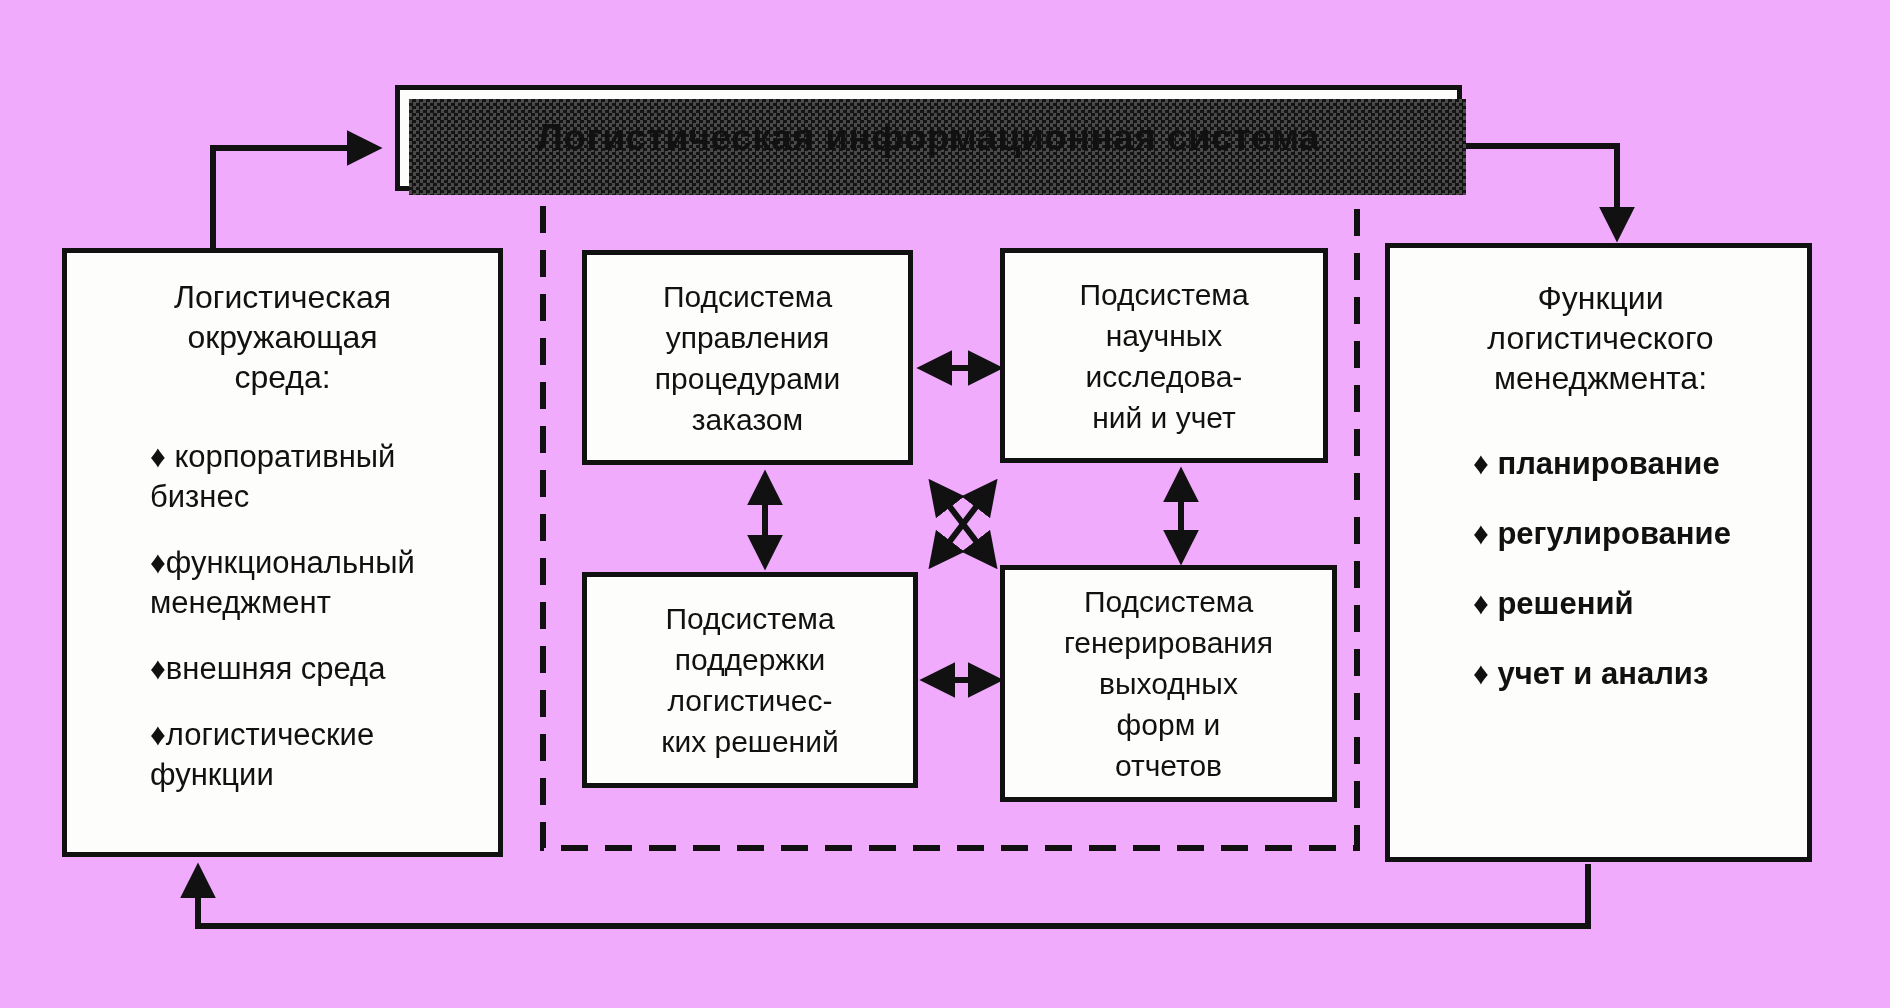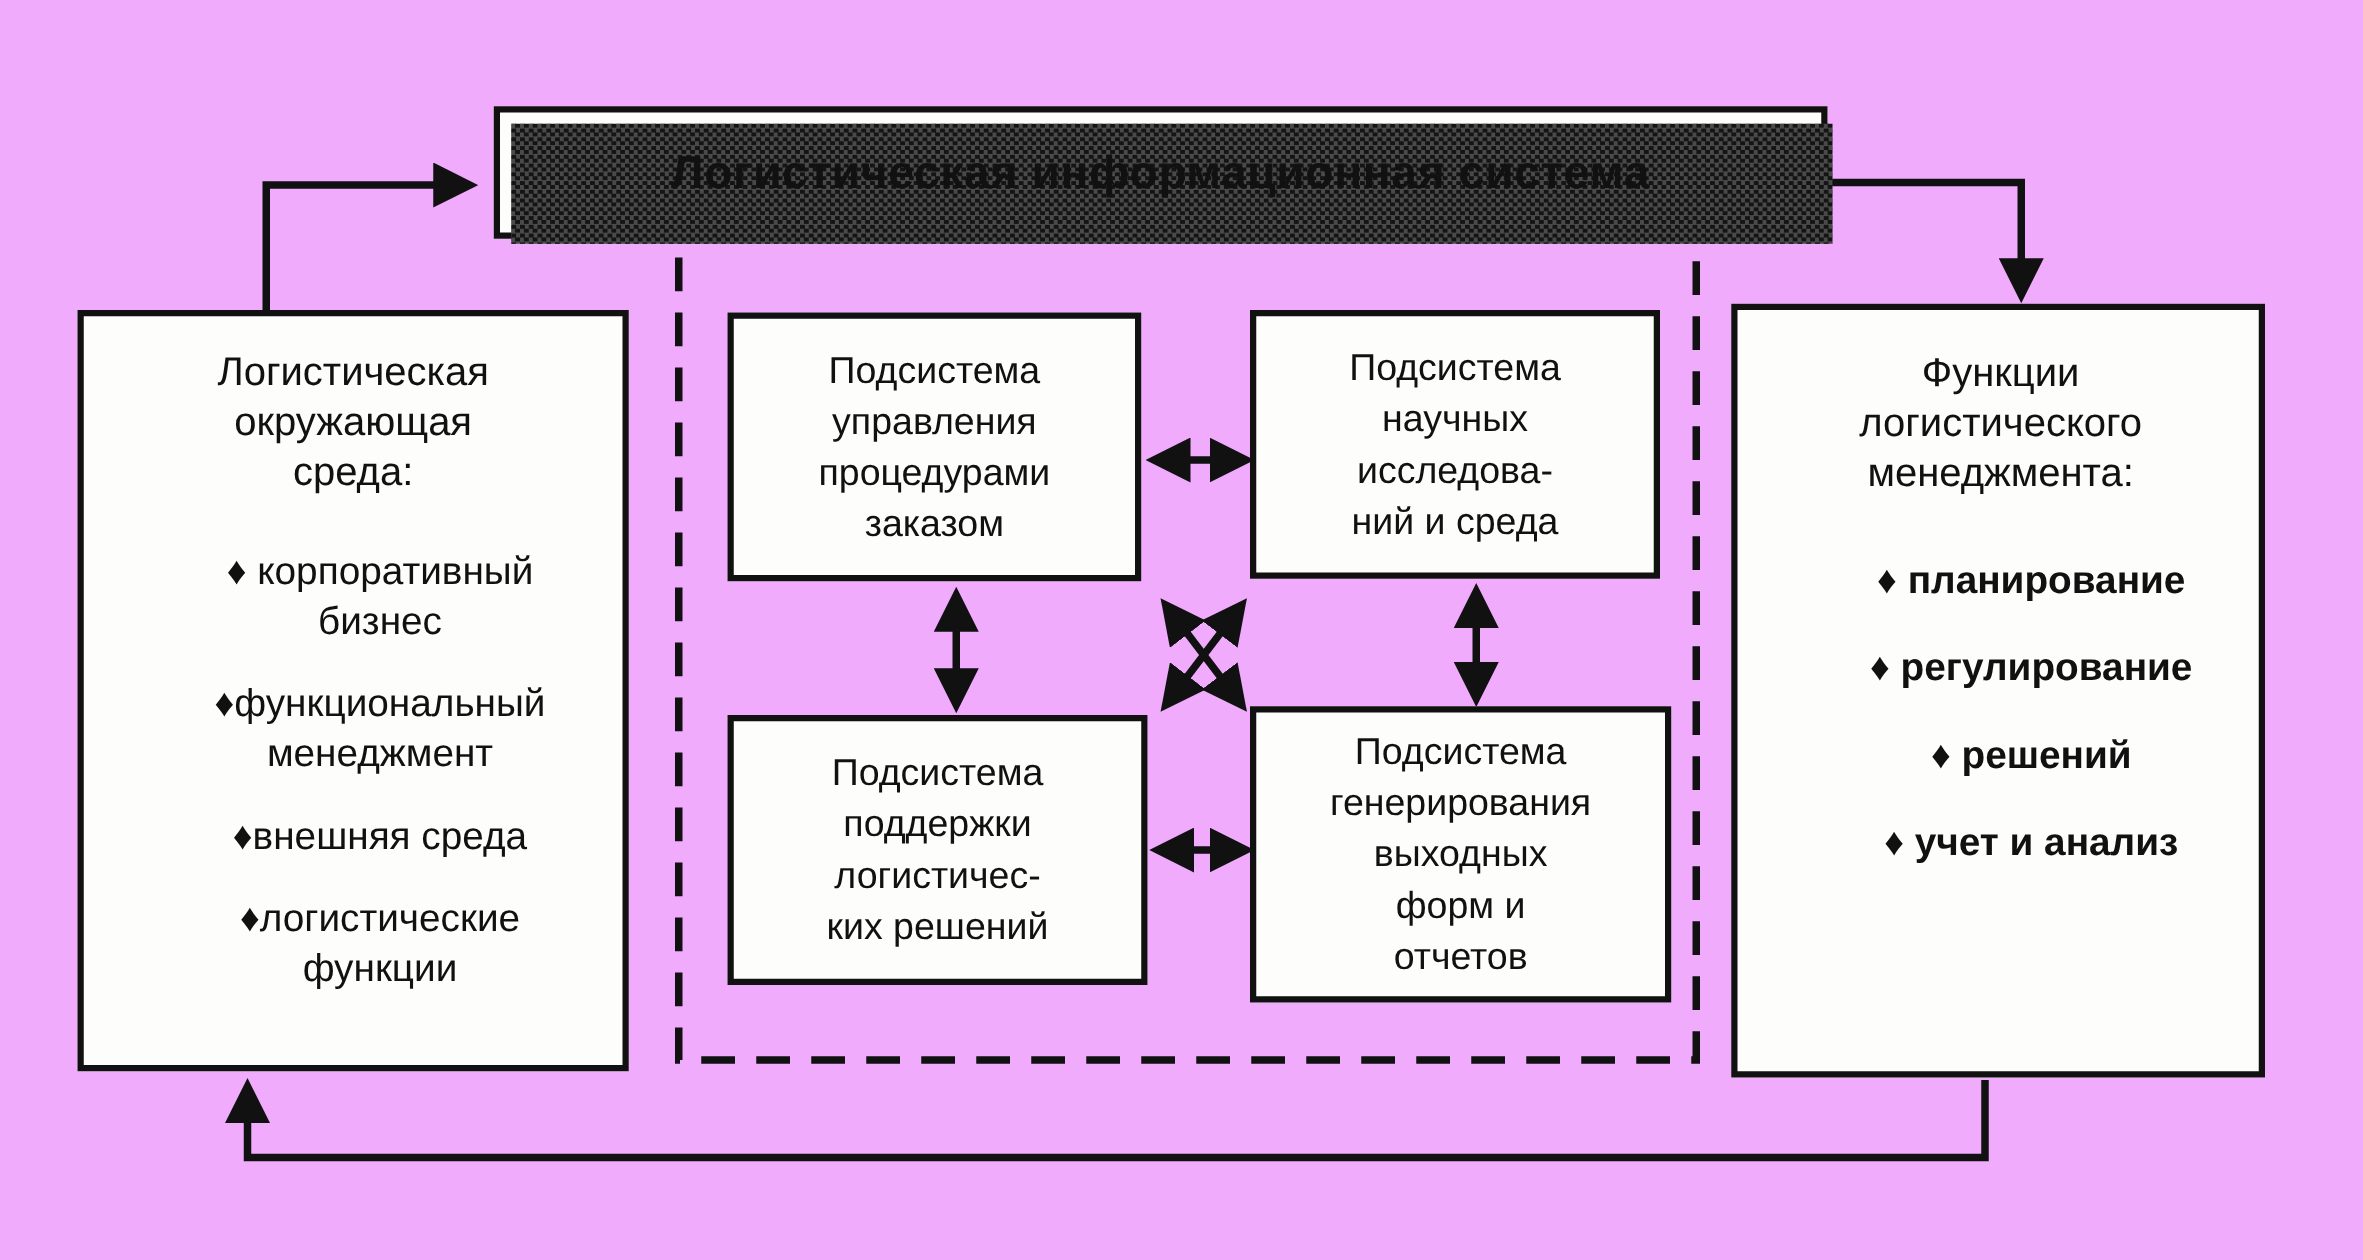--- a/index.html
+++ b/index.html
@@ -30,21 +30,21 @@
   .title-text { font-size:37px; font-weight:bold; letter-spacing:.5px; white-space:nowrap; }
 
   
   .leftbox  { left:62px;  top:248px; width:441px; height:609px; padding:24px 40px; }
   .rightbox { left:1385px; top:243px; width:427px; height:619px; padding:30px 30px 16px 34px; }
   .boxheading {
     font-size:32px; line-height:40px; text-align:center; margin:0 auto;
   }
   .leftbox .boxheading  { max-width:270px; margin-bottom:40px; }
   .rightbox .boxheading { max-width:310px; margin-bottom:46px; }
-  .bullet-item { font-size:31px; line-height:40px; text-align:center;margin-left:43px; }
+  .bullet-item { font-size:31px; line-height:40px; text-align:left;margin-left:43px; }
   .leftbox  .bullet-item + .bullet-item { margin-top:26px; }
   .rightbox .bullet-item + .bullet-item { margin-top:30px; }
   .rightbox .bullet-item { padding-left:6px;font-weight:bold; }
 
   
   .subbox {
     display:flex; flex-direction:column; align-items:center; justify-content:center;
     text-align:center; font-size:30px; line-height:41px;
   }
   .sub-a { left:582px;  top:250px; width:331px; height:215px; }
@@ -102,21 +102,21 @@
     <div>Подсистема</div>
     <div>управления</div>
     <div>процедурами</div>
     <div>заказом</div>
   </div>
 
   <div class="box subbox sub-b">
     <div>Подсистема</div>
     <div>научных</div>
     <div>исследова-</div>
-    <div>ний и среда</div>
+    <div>ний и учет</div>
   </div>
 
   <div class="box subbox sub-c">
     <div>Подсистема</div>
     <div>поддержки</div>
     <div>логистичес-</div>
     <div>ких решений</div>
   </div>
 
   <div class="box subbox sub-d">

